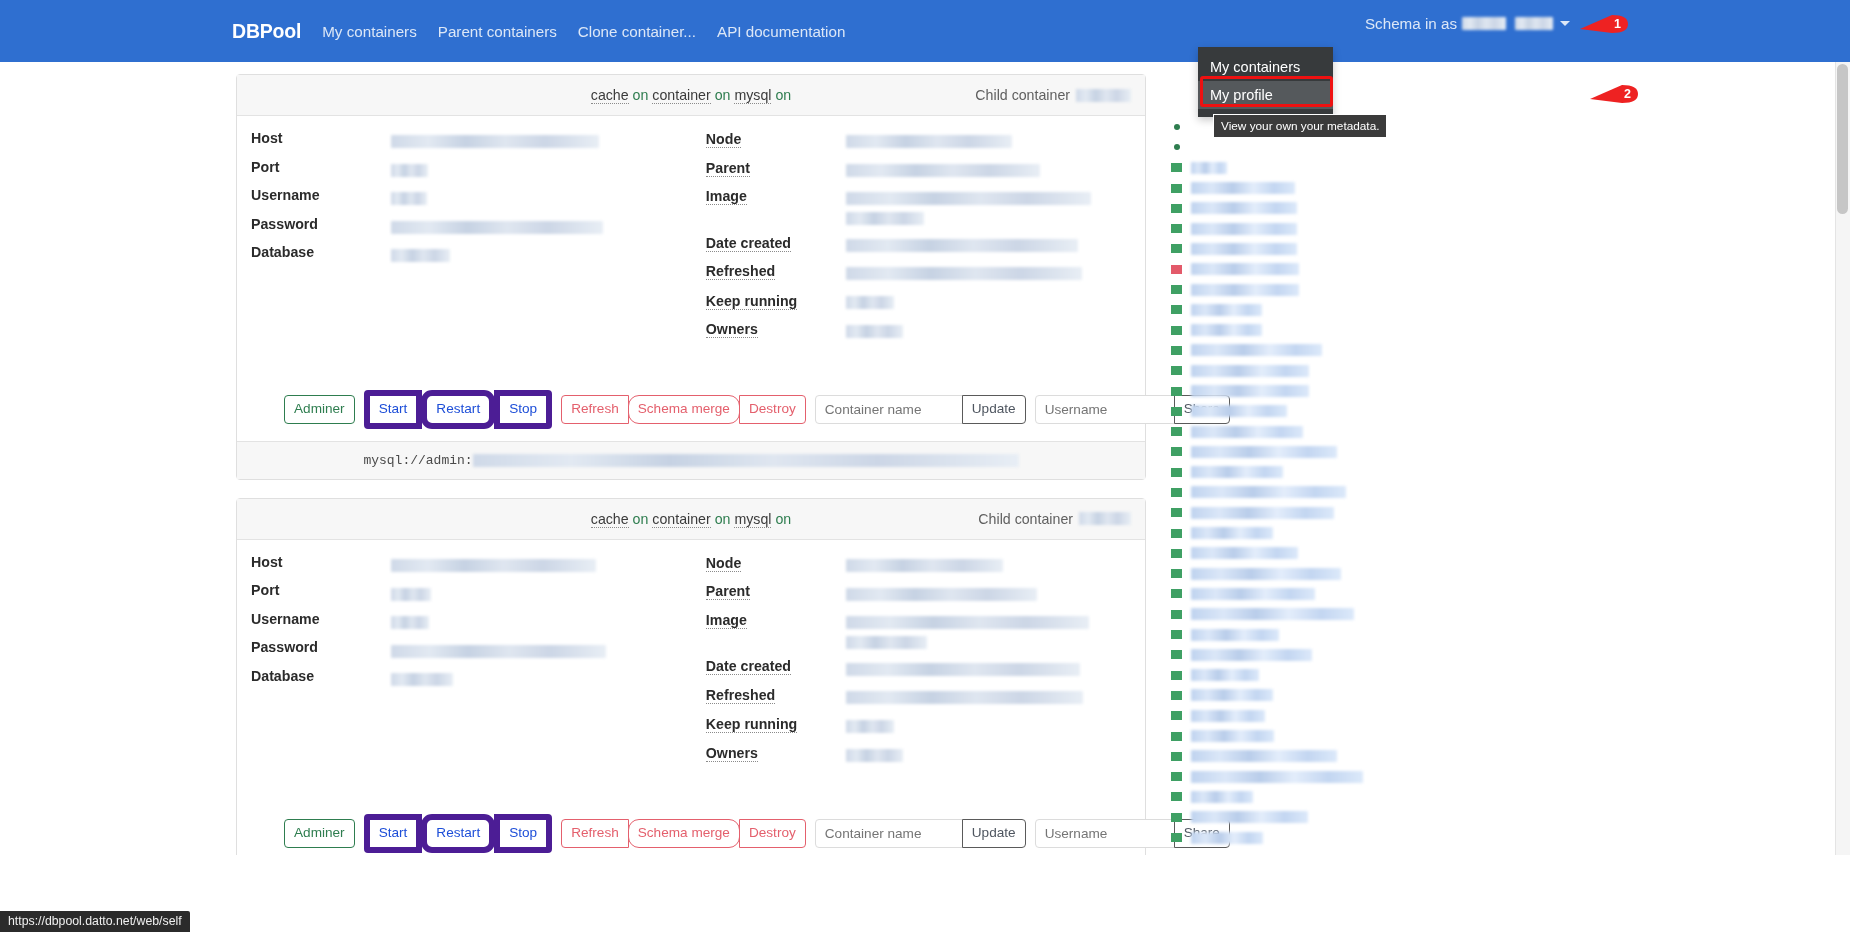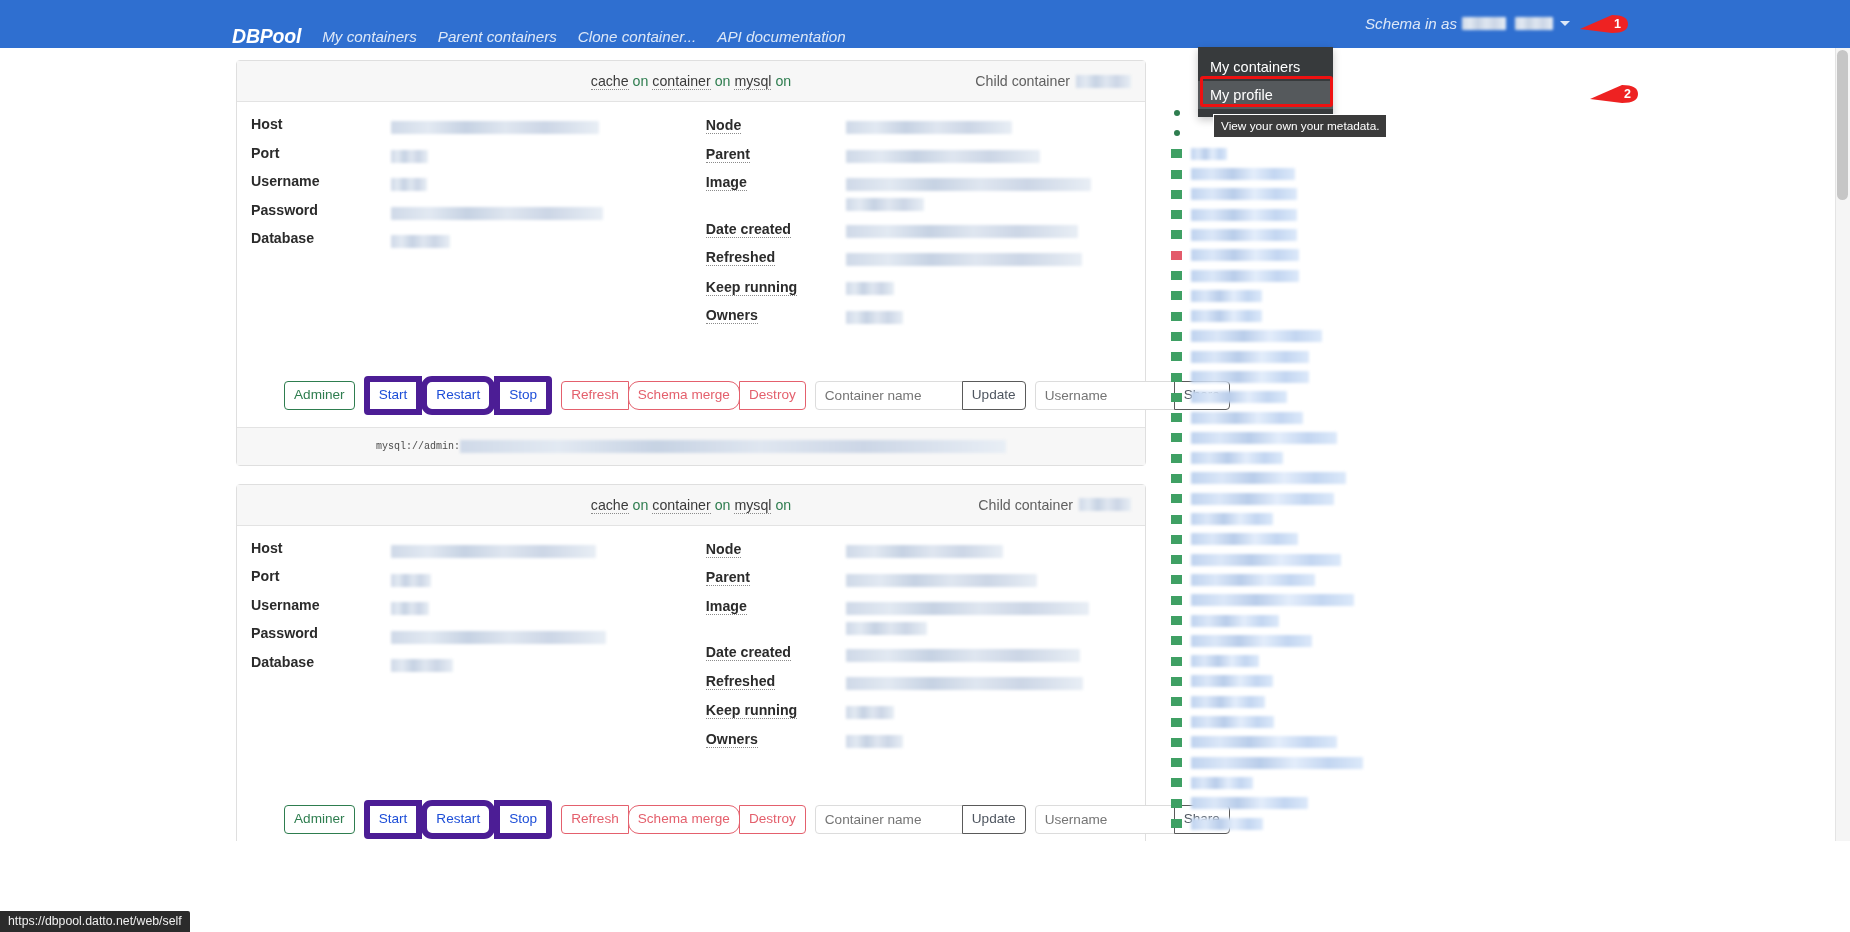--- a/index.html
+++ b/index.html
@@ -7,27 +7,26 @@
     margin: 0; padding: 0;
     width: 1850px; height: 932px;
     overflow: hidden;
     background: #ffffff;
     font-family: "Liberation Sans", sans-serif;
   }
 
   
   .navbar {
     position: relative;
-    height: 48px;
+    height: 62px;
     background: #2f6fd0;
     display: flex;
-    align-items: flex-end;
+    align-items: center;
     color: #ffffff;
     z-index: 30;
-    font-style: italic;
   }
   .nav-inner {
     display: flex;
     align-items: center;
     gap: 21px;
     margin-left: 232px;
   }
   .brand {
     font-size: 19.5px;
     font-weight: bold;
@@ -249,21 +248,21 @@
     align-items: center;
   }
   .card-footer {
     background: #f7f7f7;
     border-top: 1px solid #e3e3e3;
     height: 38px;
     display: flex;
     align-items: center;
     justify-content: center;
     font-family: "Liberation Mono", monospace;
-    font-size: 10px;
+    font-size: 13px;
     color: #4a4a4a;
     overflow: hidden;
   }
 
   
   .side-col {
     position: absolute;
     left: 1168px;
     top: 55px;
     width: 660px;

